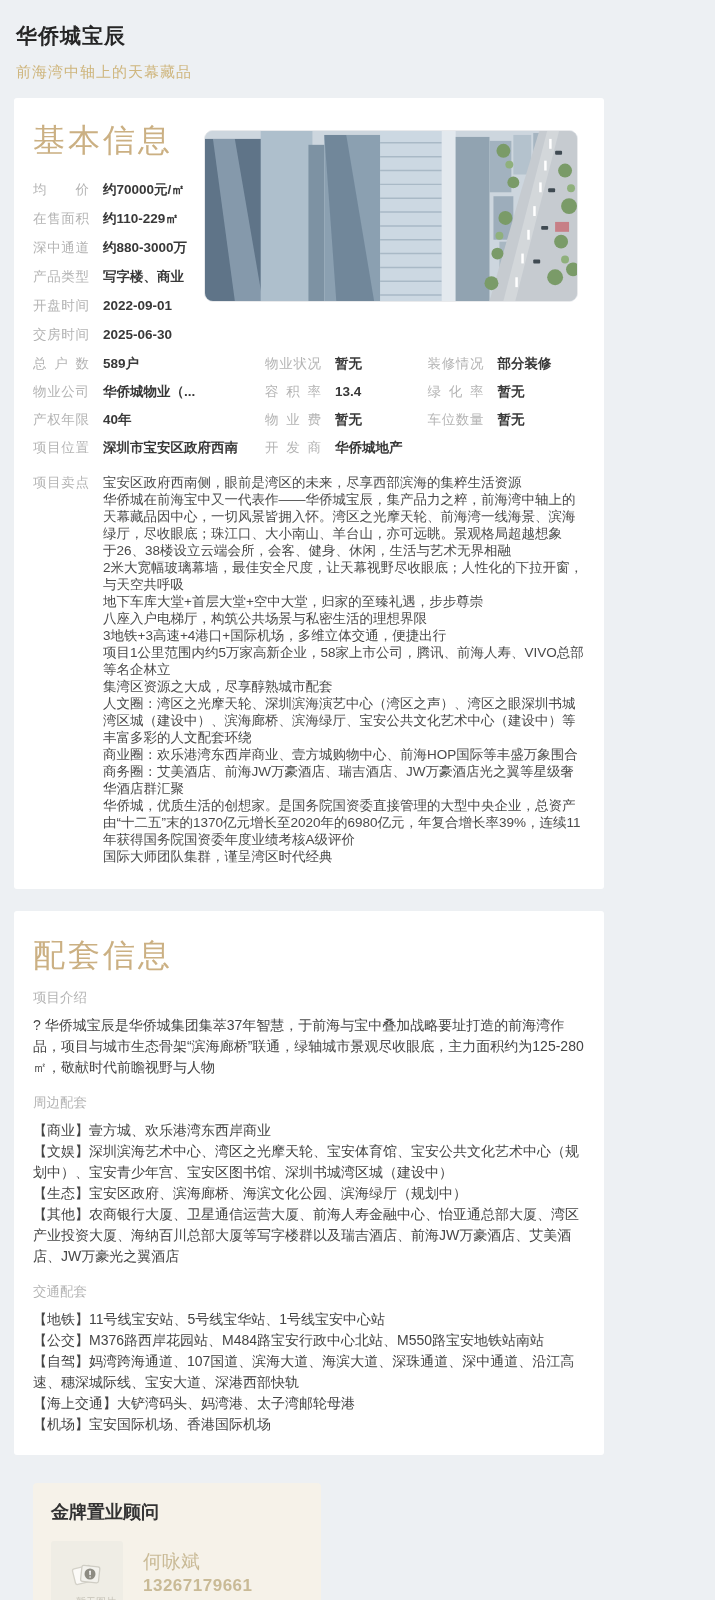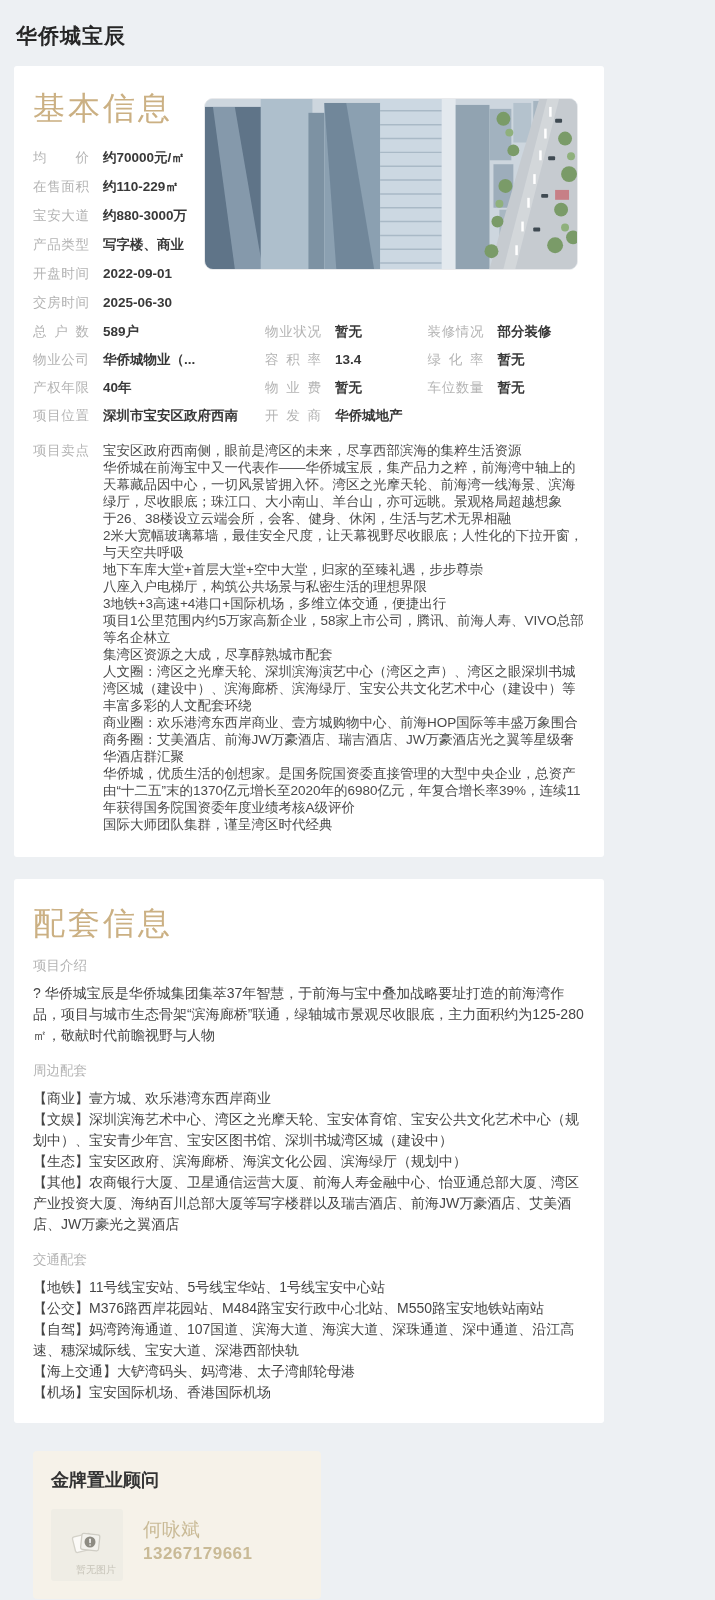--- a/index.html
+++ b/index.html
@@ -63,20 +63,21 @@
   .qr-box svg { display:block; }
   .qr-text { margin-left:12px; text-align:center; font-size:17px; line-height:27px; color:#cbbd9a; }
 </style>
 </head>
 <body>
 
 <div class="page">
 
   <div class="hdr">
     <div class="hdr-title">华侨城宝辰</div>
+    <div class="hdr-sub">前海湾中轴上的天幕藏品</div>
   </div>
 
   <div class="card basic">
     <div class="sec-title">基本信息</div>
 
     <div class="proj-img">
       <svg viewBox="0 0 374 172" preserveAspectRatio="none">
         <rect x="0" y="0" width="374" height="172" fill="#cdd6de"></rect>
 
         <rect x="0" y="8" width="58" height="164" fill="#5f7488"></rect>
@@ -153,21 +154,21 @@
     <div class="basic-top">
       <div class="f-row">
           <span class="f-lbl">均价</span>
           <span class="f-val">约70000元/㎡</span>
         </div>
       <div class="f-row">
           <span class="f-lbl">在售面积</span>
           <span class="f-val">约110-229㎡</span>
         </div>
       <div class="f-row">
-          <span class="f-lbl">宝安大道</span>
+          <span class="f-lbl">深中通道</span>
           <span class="f-val">约880-3000万</span>
         </div>
       <div class="f-row">
           <span class="f-lbl">产品类型</span>
           <span class="f-val">写字楼、商业</span>
         </div>
       <div class="f-row">
           <span class="f-lbl">开盘时间</span>
           <span class="f-val">2022-09-01</span>
         </div>

